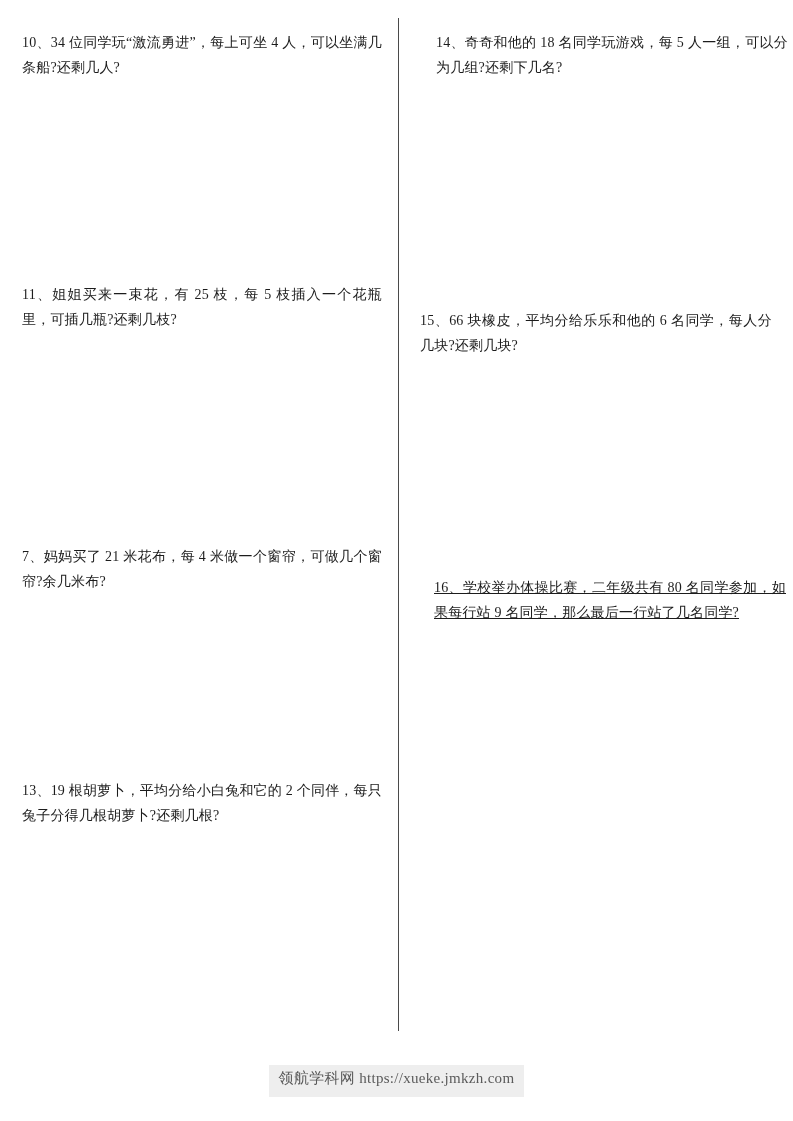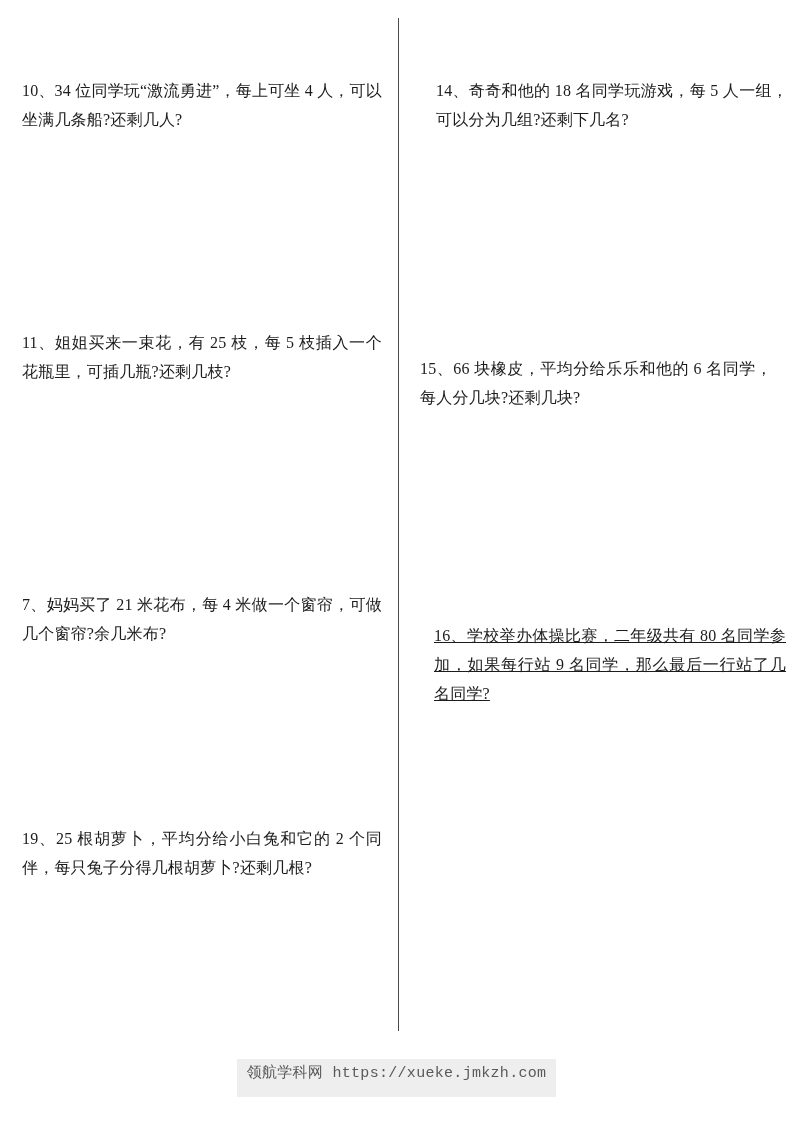--- a/index.html
+++ b/index.html
@@ -36,56 +36,55 @@
   }
   .col-left {
     left: 22px;
     width: 360px;
   }
   .col-right {
     left: 420px;
     width: 358px;
   }
   .problem {
-    font-size: 16px;
+    font-size: 14px;
     line-height: 1.82;
     text-align: justify;
     letter-spacing: 0.2px;
     color: #1c1c1c;
-    margin-top: 46px;
   }
   .footer {
     position: absolute;
     left: 0;
     right: 0;
     bottom: 24px;
     text-align: center;
   }
   .watermark {
     display: inline-block;
     background: #eeeeee;
     color: #5a5a5a;
-    font-family: Liberation Mono, monospace;
+    font-family: Liberation Serif, serif;
     font-size: 15px;
-    padding: 4px 10px 15px 10px;
+    padding: 4px 10px 9px 10px;
     letter-spacing: 0.3px;
   }
 </style>
 </head>
 <body>
 
 <div class="page">
 
   <div class="divider"></div>
 
   <div class="column col-left">
     <div class="problem" style="position:absolute; top:0px; left:0; width:360px;">10、34 位同学玩“激流勇进”，每上可坐 4 人，可以坐满几条船?还剩几人?</div>
     <div class="problem" style="position:absolute; top:252px; left:0; width:360px;">11、姐姐买来一束花，有 25 枝，每 5 枝插入一个花瓶里，可插几瓶?还剩几枝?</div>
     <div class="problem" style="position:absolute; top:514px; left:0; width:360px;">7、妈妈买了 21 米花布，每 4 米做一个窗帘，可做几个窗帘?余几米布?</div>
-    <div class="problem" style="position:absolute; top:748px; left:0; width:360px;">19、25 根胡萝卜，平均分给小白兔和它的 2 个同伴，每只兔子分得几根胡萝卜?还剩几根?</div>
+    <div class="problem" style="position:absolute; top:748px; left:0; width:360px;">13、19 根胡萝卜，平均分给小白兔和它的 2 个同伴，每只兔子分得几根胡萝卜?还剩几根?</div>
   </div>
 
   <div class="column col-right">
     <div class="problem" style="position:absolute; top:0px; left:16px; width:352px;">14、奇奇和他的 18 名同学玩游戏，每 5 人一组，可以分为几组?还剩下几名?</div>
     <div class="problem" style="position:absolute; top:278px; left:0; width:352px;">15、66 块橡皮，平均分给乐乐和他的 6 名同学，每人分几块?还剩几块?</div>
     <div class="problem" style="position:absolute; top:545px; left:14px; width:352px;text-decoration:underline;">16、学校举办体操比赛，二年级共有 80 名同学参加，如果每行站 9 名同学，那么最后一行站了几名同学?</div>
   </div>
 
   <div class="footer">
     <span class="watermark">领航学科网 https://xueke.jmkzh.com</span>

